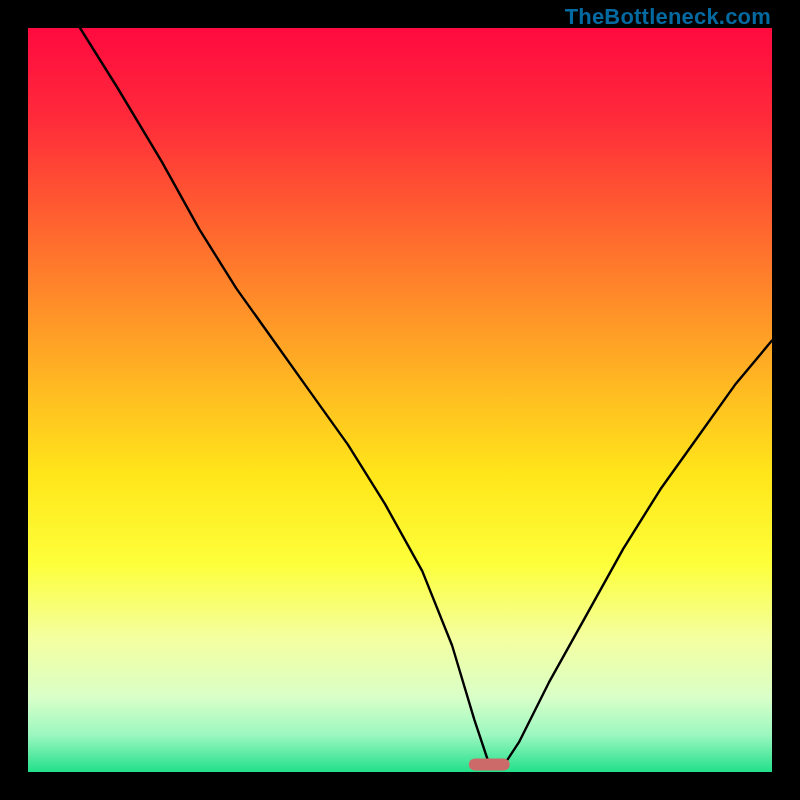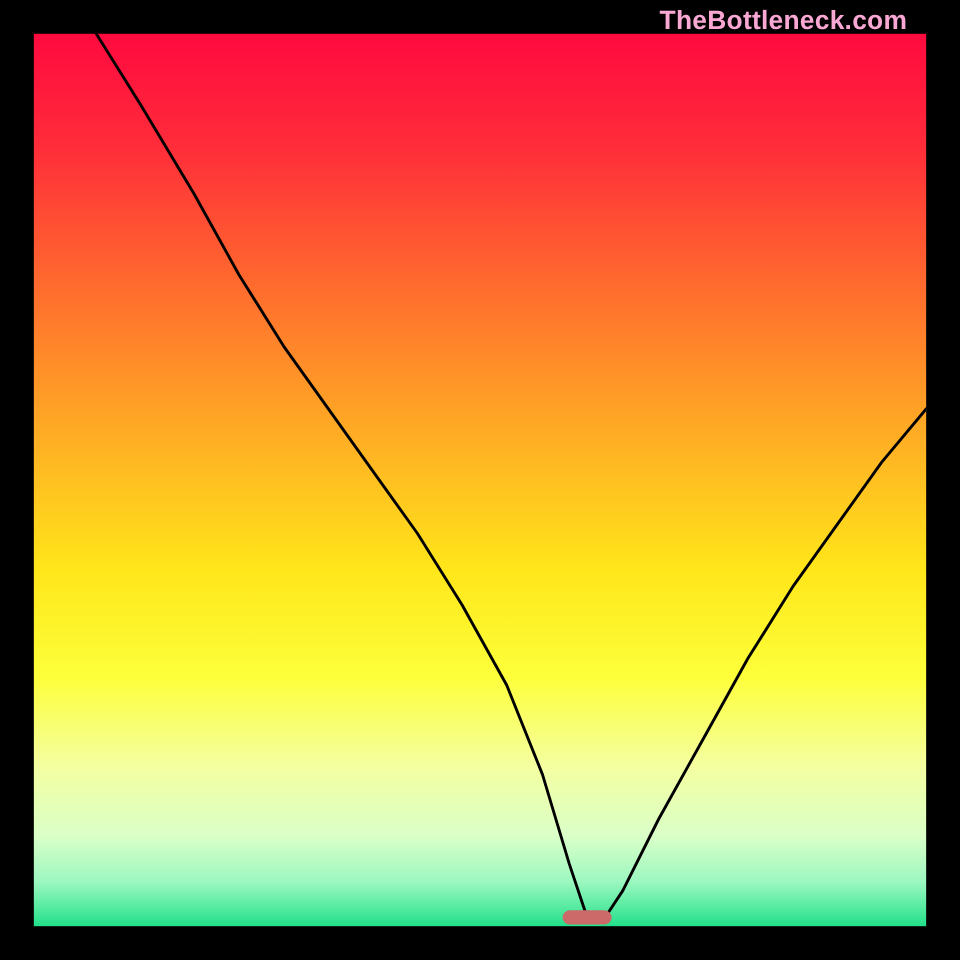--- a/index.html
+++ b/index.html
@@ -14,25 +14,25 @@
     position: absolute;
     left: 28px;
     top: 28px;
     width: 744px;
     height: 744px;
     background: #000000;
   }
   .watermark {
     position: absolute;
     top: 4px;
-    right: 44px;
+    right: 29px;
     font-family: Arial, Helvetica, sans-serif;
     font-size: 22px;
     font-weight: 600;
-    color: #f9a8d4;
+    color: #0369a1;
     letter-spacing: 0.2px;
   }
   svg { display: block; }
 </style>
 </head>
 <body>
 
 <div class="frame">
   <svg width="744" height="744" viewBox="0 0 744 744" preserveAspectRatio="none">
     <defs>

